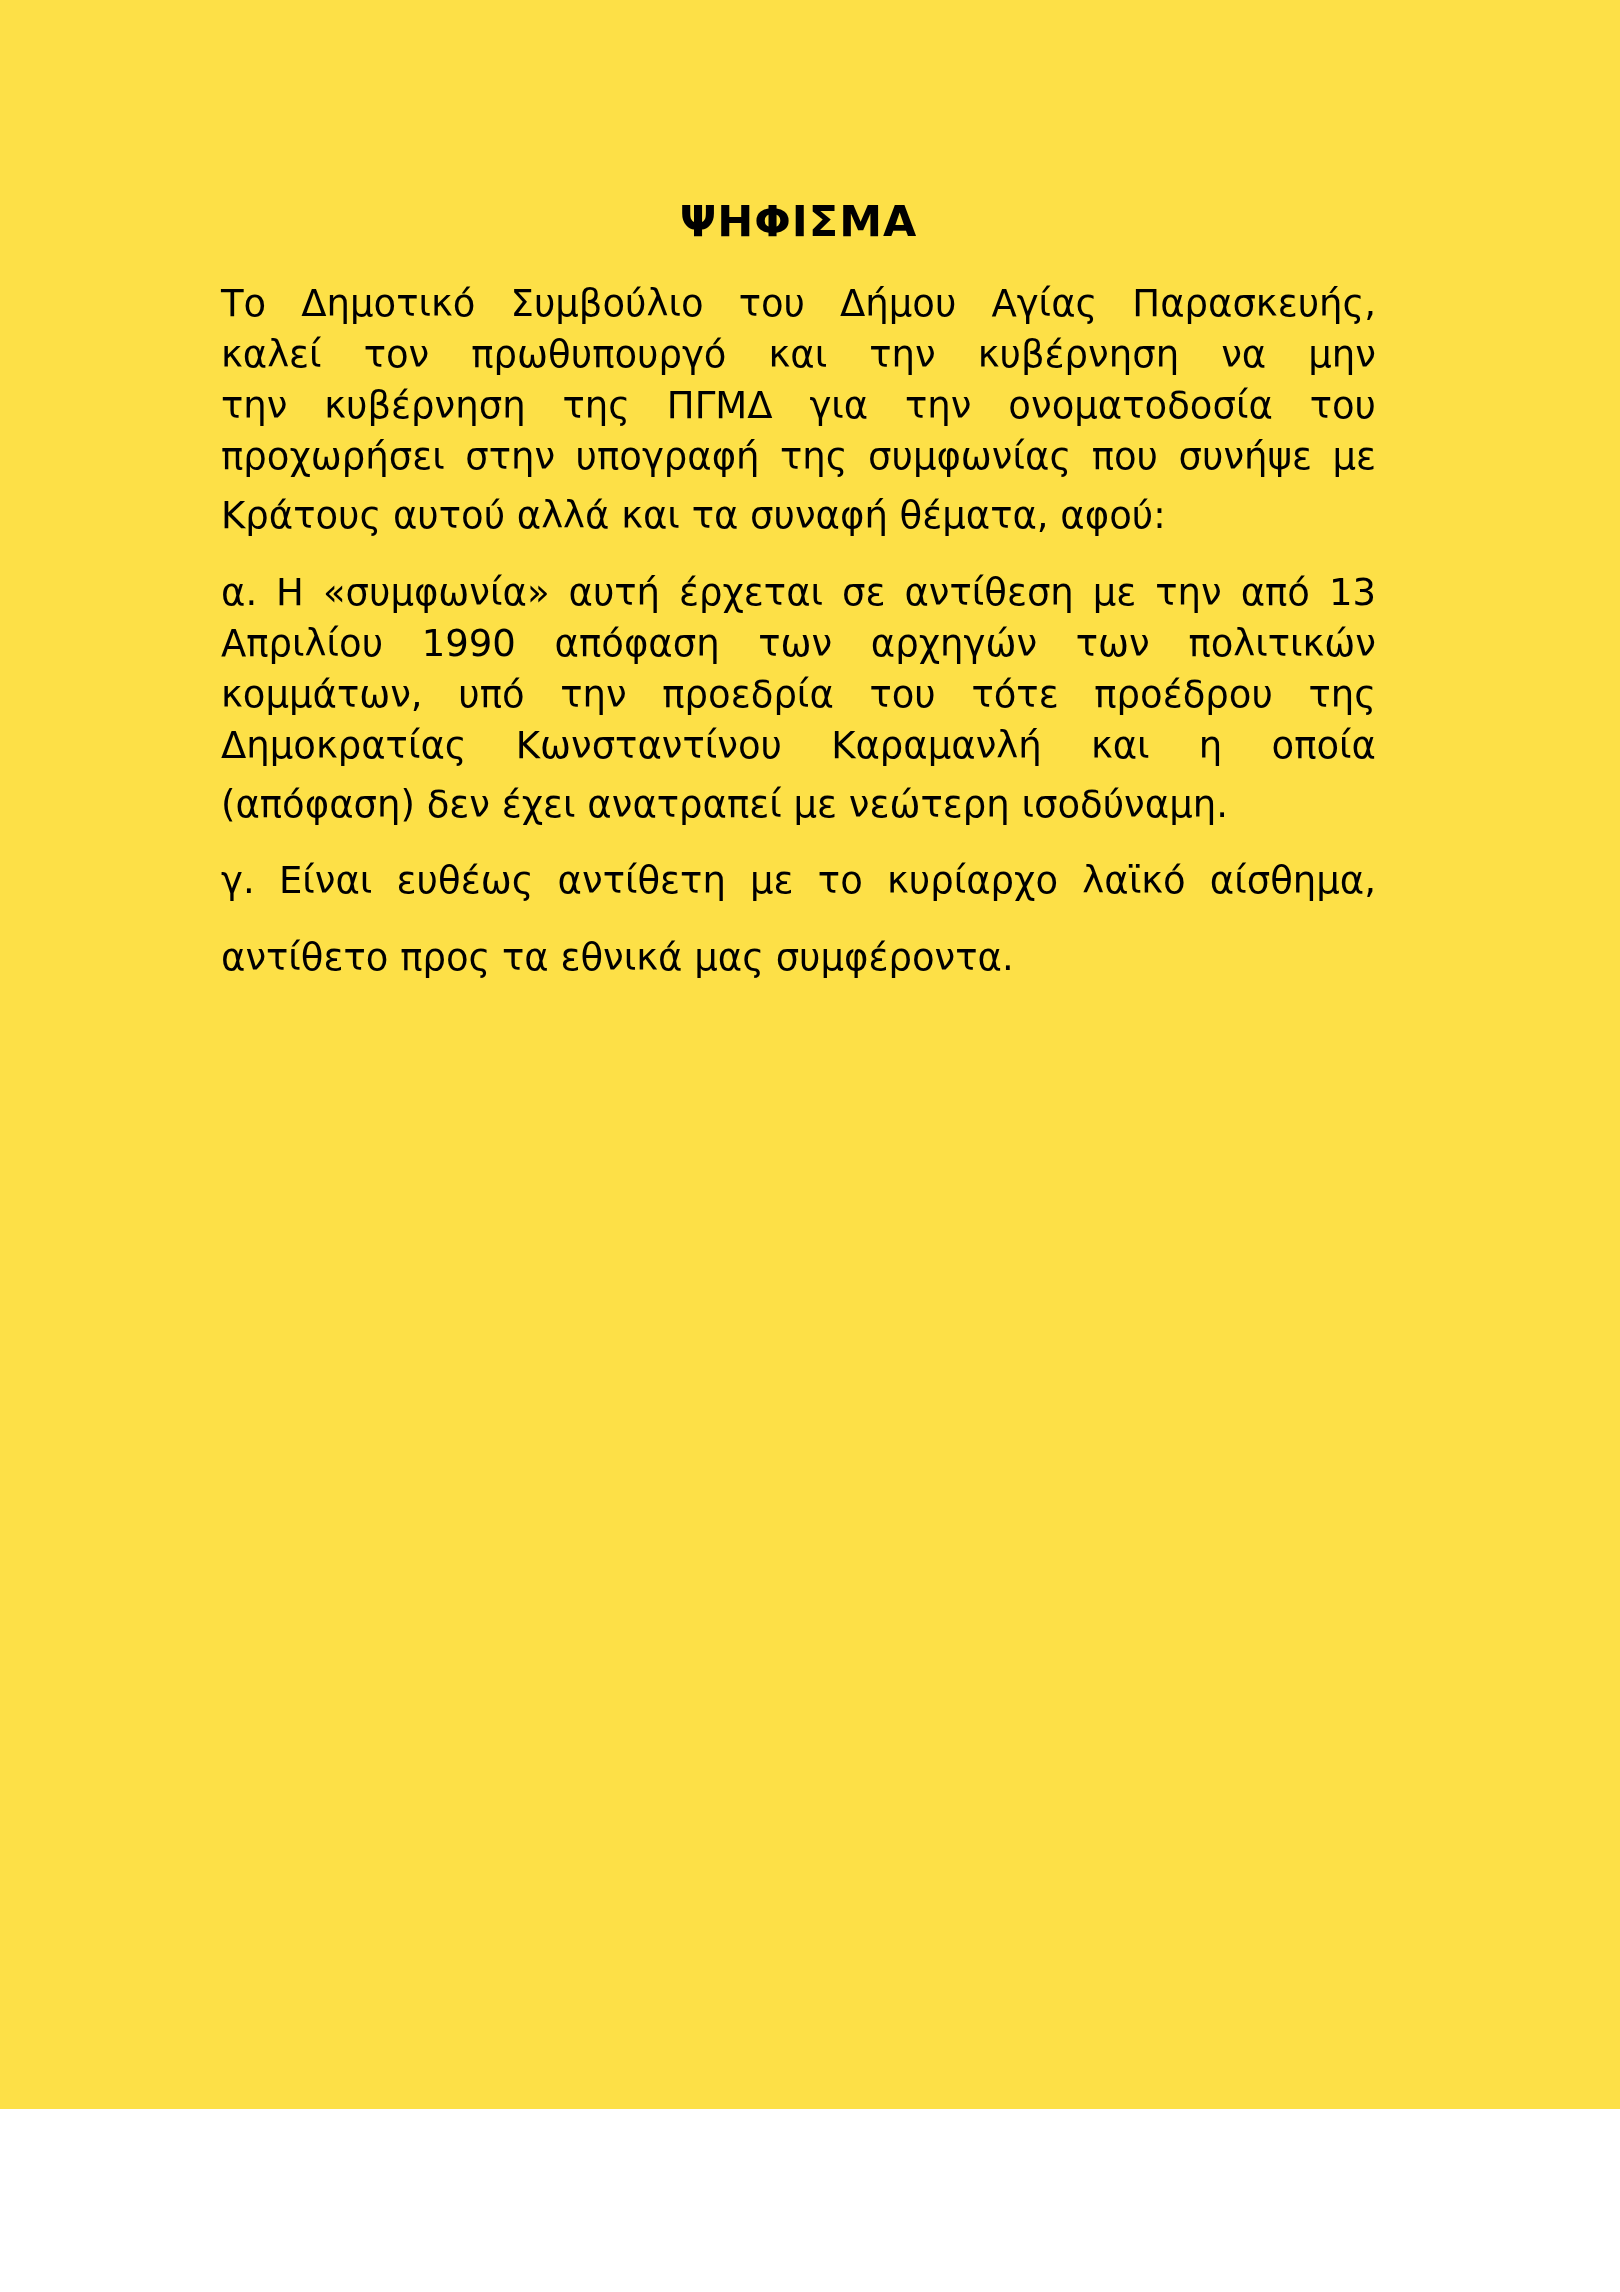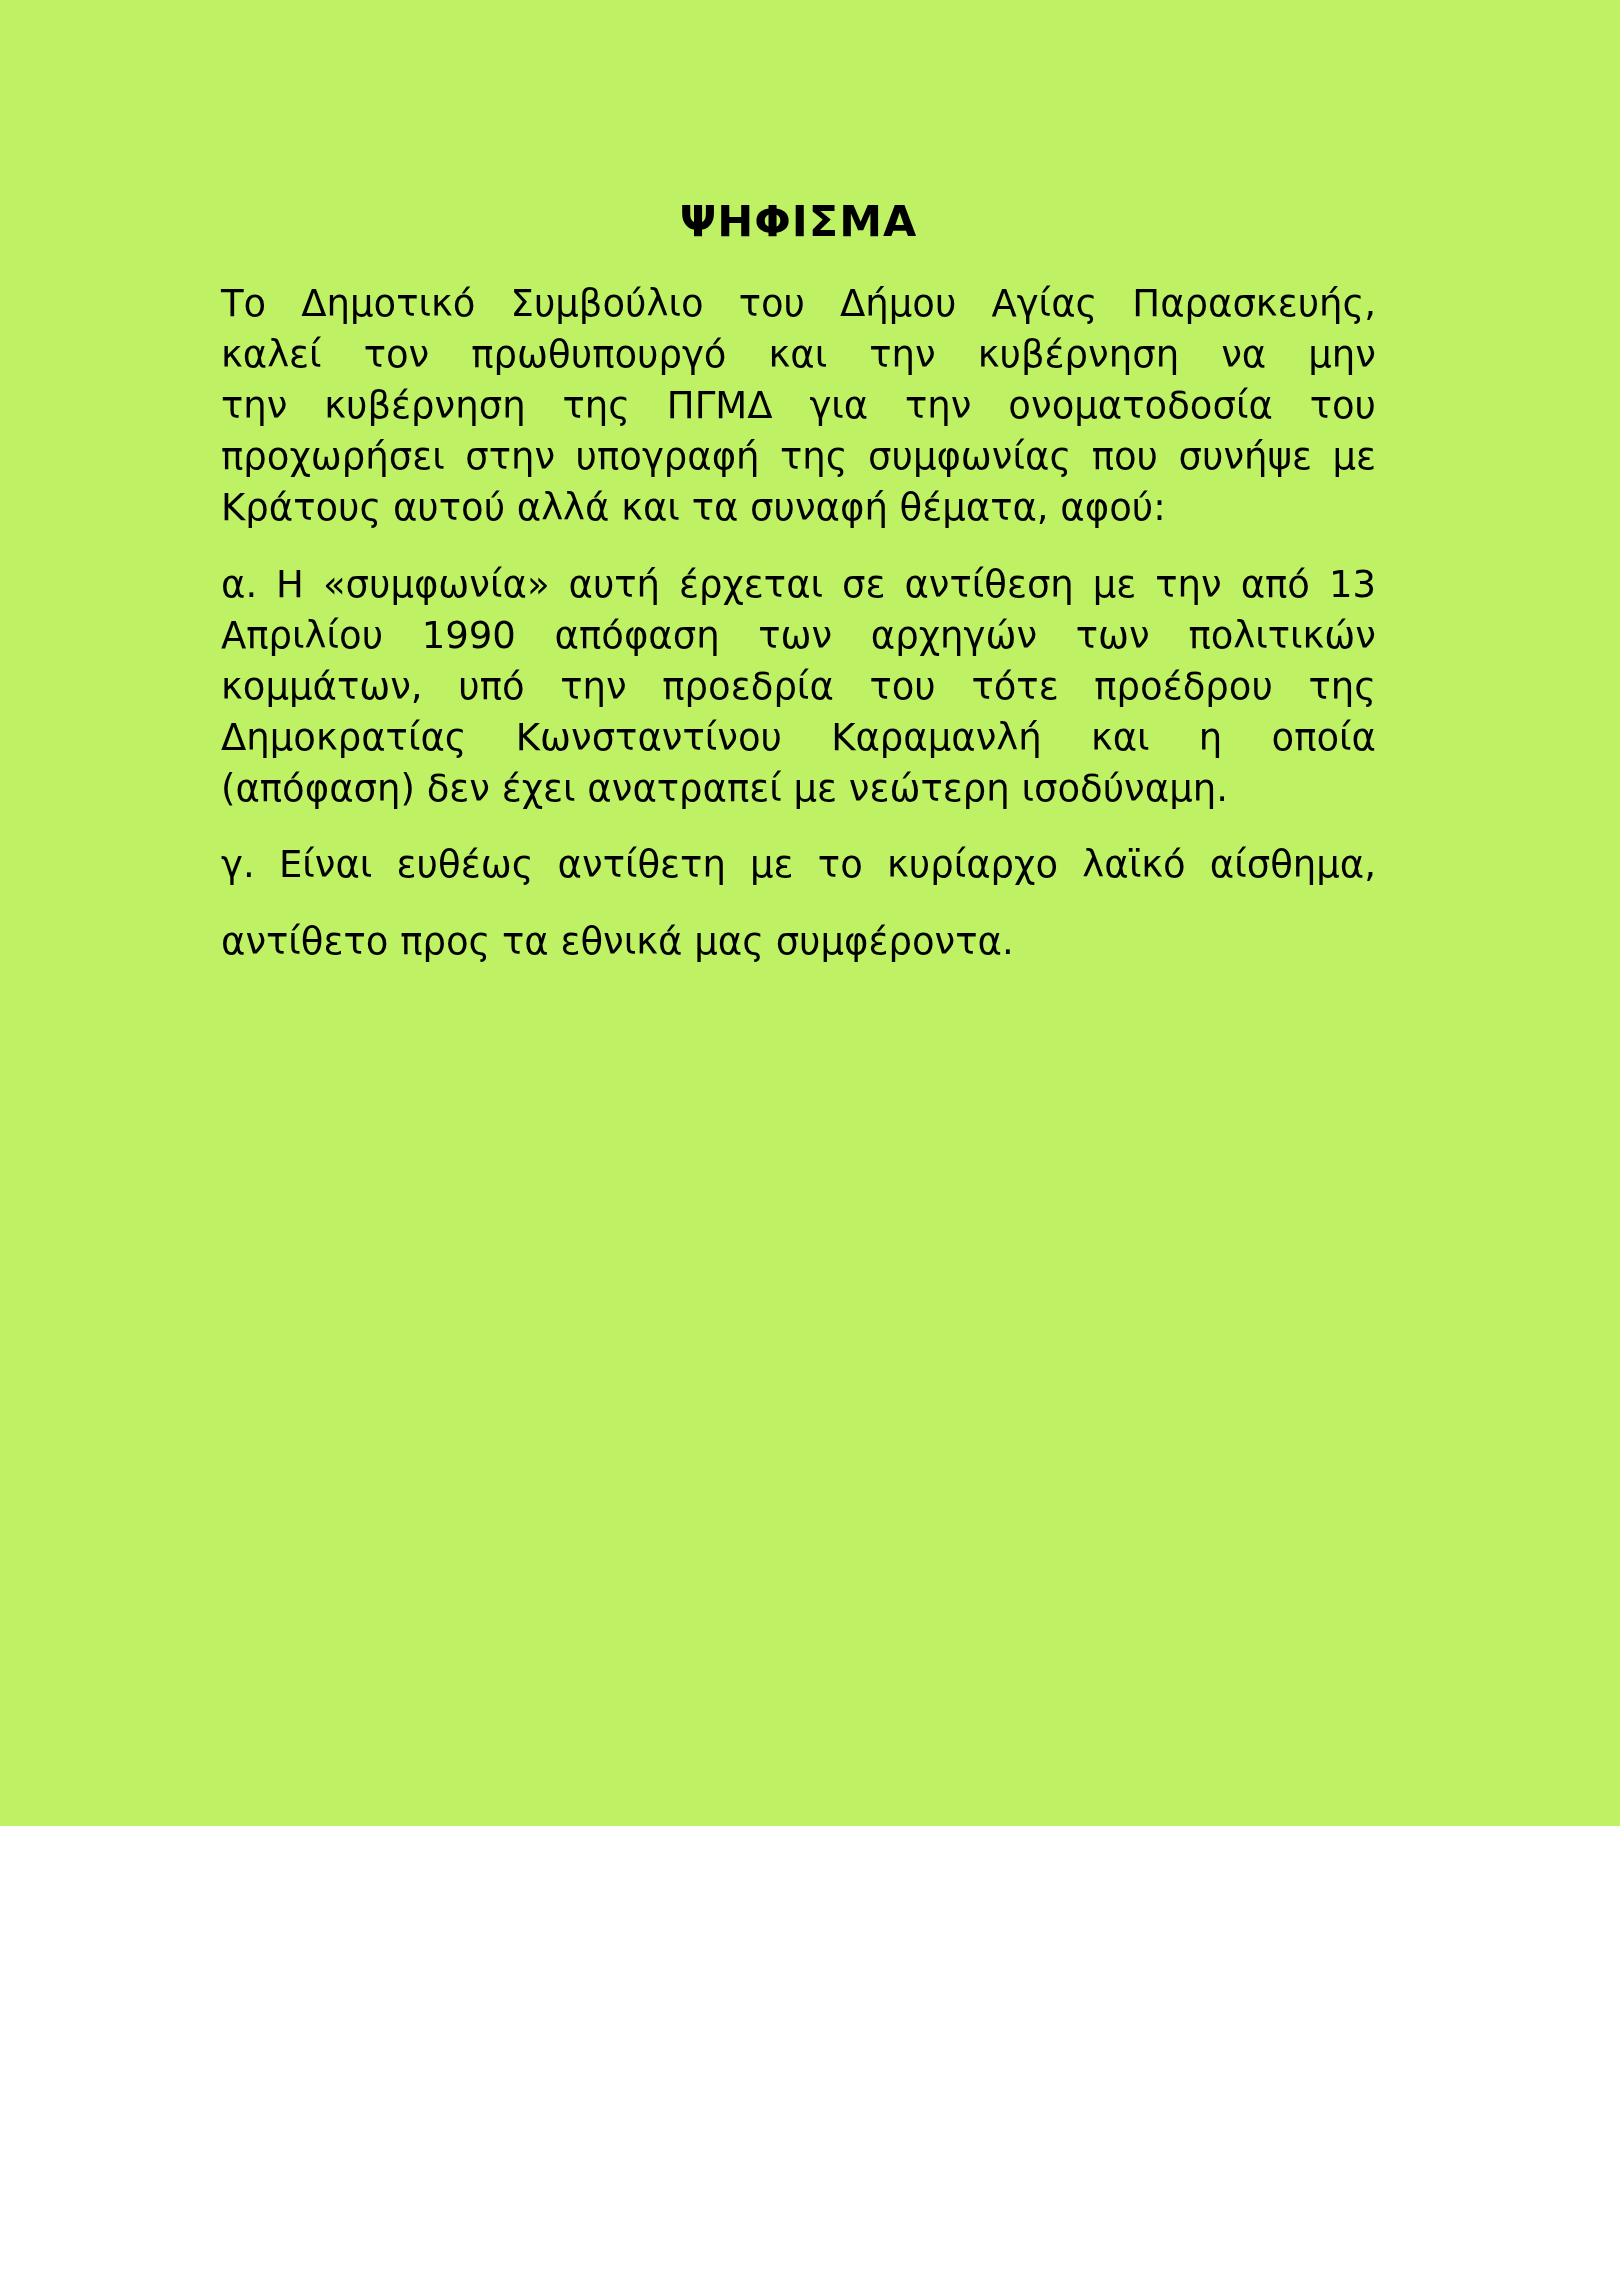--- a/index.html
+++ b/index.html
@@ -3,22 +3,22 @@
 <meta charset="utf-8">
 <style>
   html, body {
     margin: 0;
     padding: 0;
     background: #ffffff;
   }
   .page {
     position: relative;
     width: 1620px;
-    height: 1826px;
-    background: #bef264;
+    height: 2109px;
+    background: #fde047;
     color: #000000;
     font-family: "DejaVu Sans", "Liberation Sans", sans-serif;
     overflow: hidden;
   }
   .text-block {
     position: absolute;
     left: 221px;
     top: 196px;
     width: 1155px;
   }
@@ -35,20 +35,21 @@
   }
   .text-line {
     font-size: 37px;
     line-height: 51px;
     text-align: justify;
     text-align-last: justify;
     white-space: normal;
   }
   .text-line.last {
     text-align-last: left;
+    margin-top: 8px;
   }
 </style>
 </head>
 <body>
 
 <div class="page">
   <div class="text-block">
     <div class="doc-title">ΨΗΦΙΣΜΑ</div>
     <div id="paragraphs">
         <div class="paragraph">

